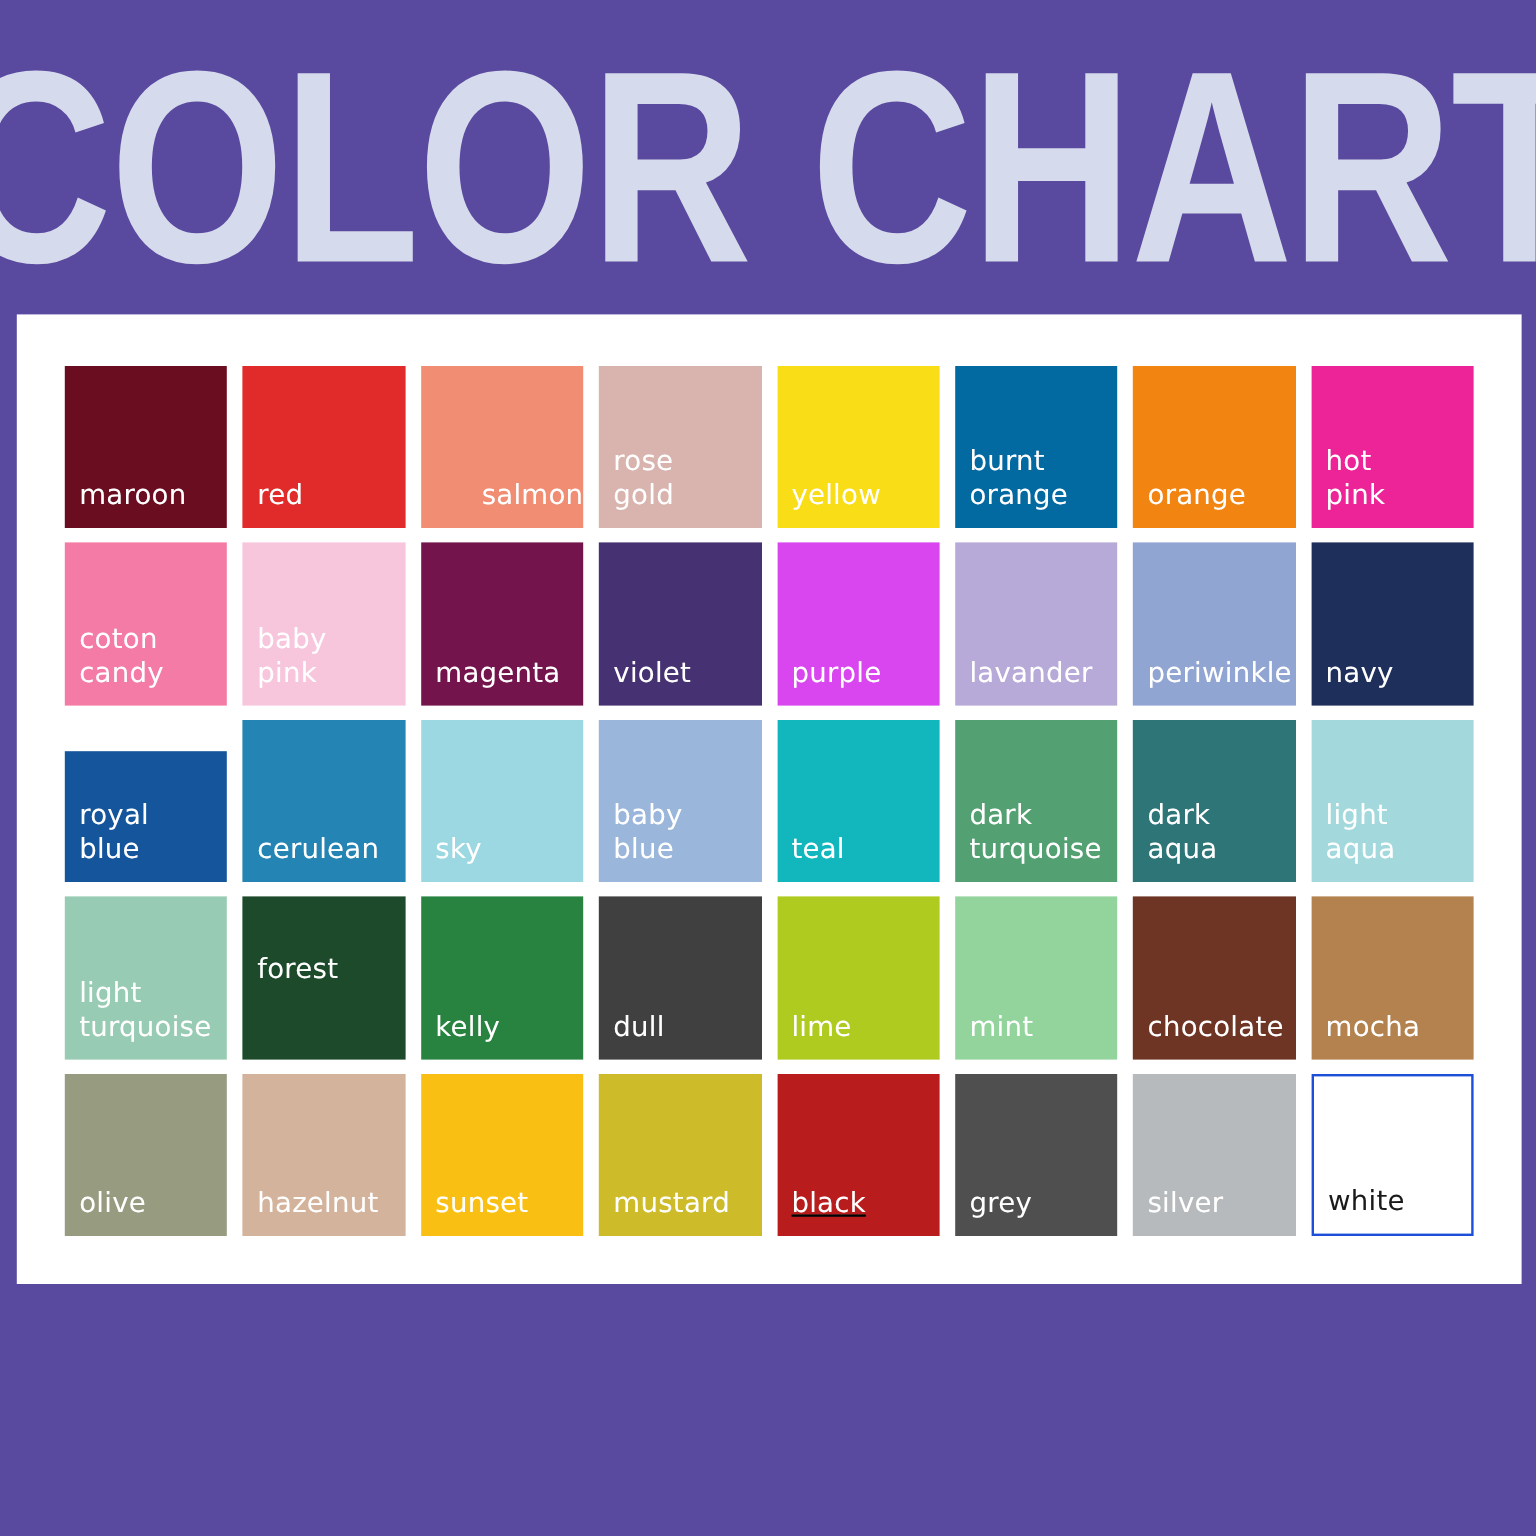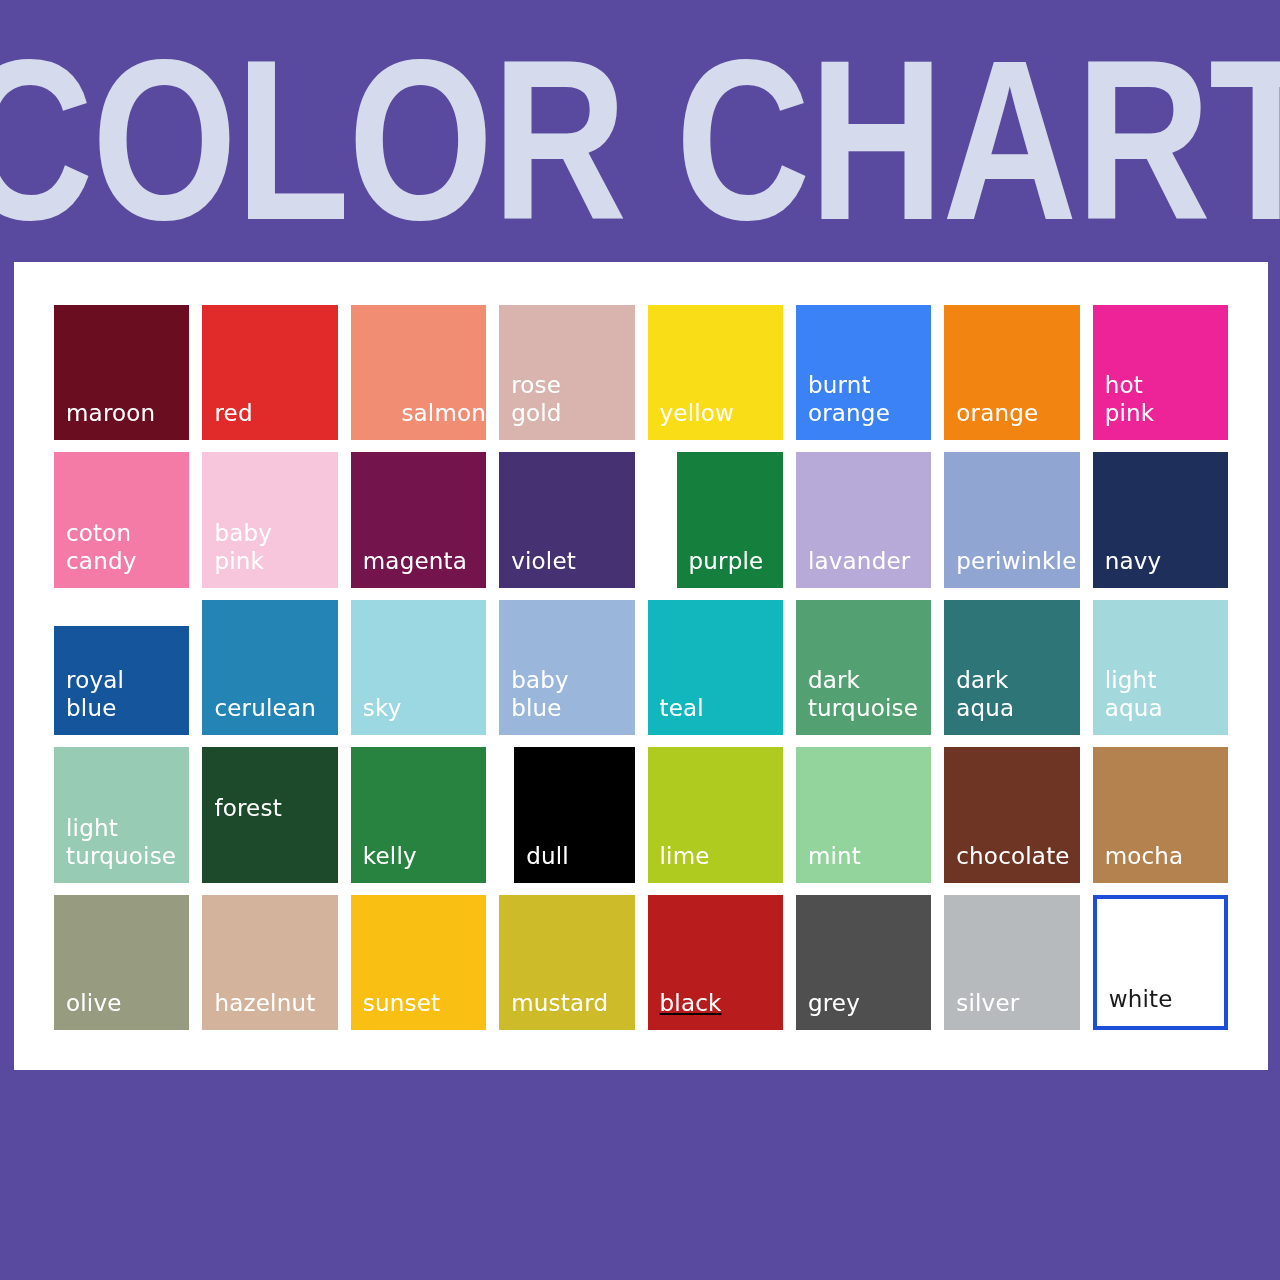--- a/index.html
+++ b/index.html
@@ -78,21 +78,21 @@
     line-height: 1.22;
     font-weight: 400;
     letter-spacing: 0.2px;
     color: #FFFFFF;
     white-space: pre-line;
     text-shadow: 0 0 0.5px rgba(255,255,255,0.25);
   }
 
   
   .swatch.bordered {
-    border: 4px solid #1d4ed8;
+    border: 2px solid #1d4ed8;
   }
   .swatch.dark-text .swatch-label {
     color: #1A1A1A;
     text-shadow: none;
   }
 </style>
 </head>
 <body>
 
 <h1 id="chart-title">COLOR CHART</h1>
@@ -108,21 +108,21 @@
       <div class="swatch" style="background: rgb(240, 141, 115); text-align: right;">
         <span class="swatch-label">salmon</span>
       </div>
       <div class="swatch" style="background: rgb(217, 180, 174);">
         <span class="swatch-label">rose
 gold</span>
       </div>
       <div class="swatch" style="background: rgb(249, 221, 23);">
         <span class="swatch-label">yellow</span>
       </div>
-      <div class="swatch" style="background: #3b82f6;">
+      <div class="swatch" style="background: #0369a1;">
         <span class="swatch-label">burnt
 orange</span>
       </div>
       <div class="swatch" style="background: rgb(242, 132, 18);">
         <span class="swatch-label">orange</span>
       </div>
       <div class="swatch" style="background: rgb(237, 36, 151);">
         <span class="swatch-label">hot
 pink</span>
       </div>
@@ -133,21 +133,21 @@
       <div class="swatch" style="background: rgb(248, 198, 220);">
         <span class="swatch-label">baby
 pink</span>
       </div>
       <div class="swatch" style="background: rgb(116, 20, 77);">
         <span class="swatch-label">magenta</span>
       </div>
       <div class="swatch" style="background: rgb(70, 50, 115);">
         <span class="swatch-label">violet</span>
       </div>
-      <div class="swatch" style="background: #15803d; margin-left: 29px;">
+      <div class="swatch" style="background: #d946ef;">
         <span class="swatch-label">purple</span>
       </div>
       <div class="swatch" style="background: rgb(184, 170, 216);">
         <span class="swatch-label">lavander</span>
       </div>
       <div class="swatch" style="background: rgb(145, 165, 210);">
         <span class="swatch-label">periwinkle</span>
       </div>
       <div class="swatch" style="background: rgb(30, 47, 92);">
         <span class="swatch-label">navy</span>
@@ -184,21 +184,21 @@
       <div class="swatch" style="background: rgb(152, 203, 179);">
         <span class="swatch-label">light
 turquoise</span>
       </div>
       <div class="swatch" style="background: rgb(29, 74, 42); align-items: center;">
         <span class="swatch-label">forest</span>
       </div>
       <div class="swatch" style="background: rgb(39, 131, 63);">
         <span class="swatch-label">kelly</span>
       </div>
-      <div class="swatch" style="background: #000000; margin-left: 15px;">
+      <div class="swatch" style="background: #404040;">
         <span class="swatch-label">dull</span>
       </div>
       <div class="swatch" style="background: rgb(175, 203, 31);">
         <span class="swatch-label">lime</span>
       </div>
       <div class="swatch" style="background: rgb(147, 212, 156);">
         <span class="swatch-label">mint</span>
       </div>
       <div class="swatch" style="background: rgb(110, 53, 36);">
         <span class="swatch-label">chocolate</span>

